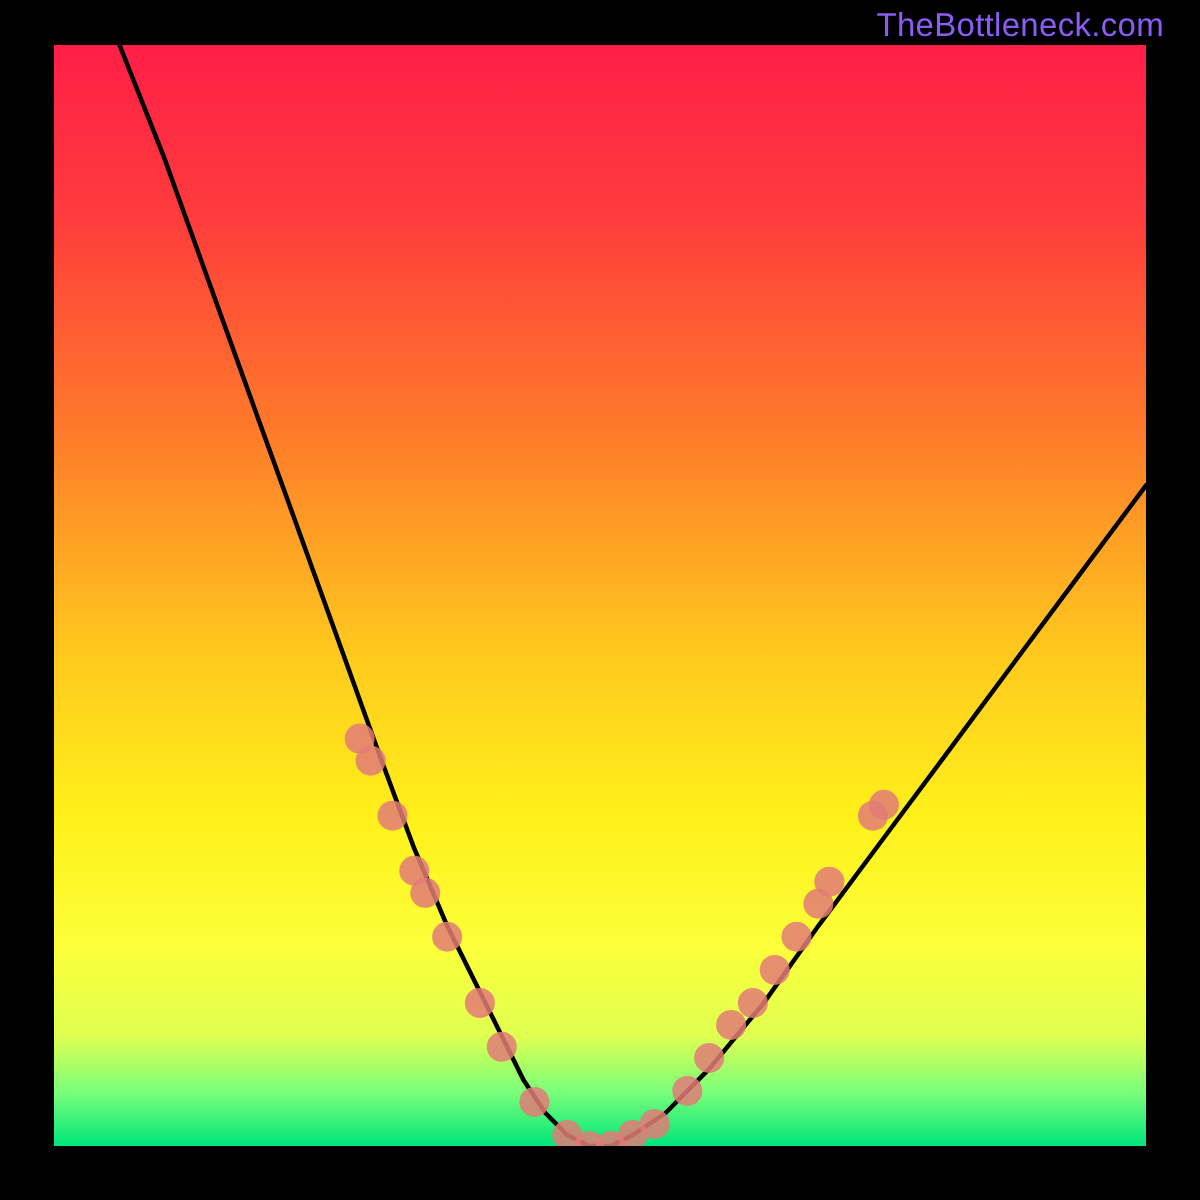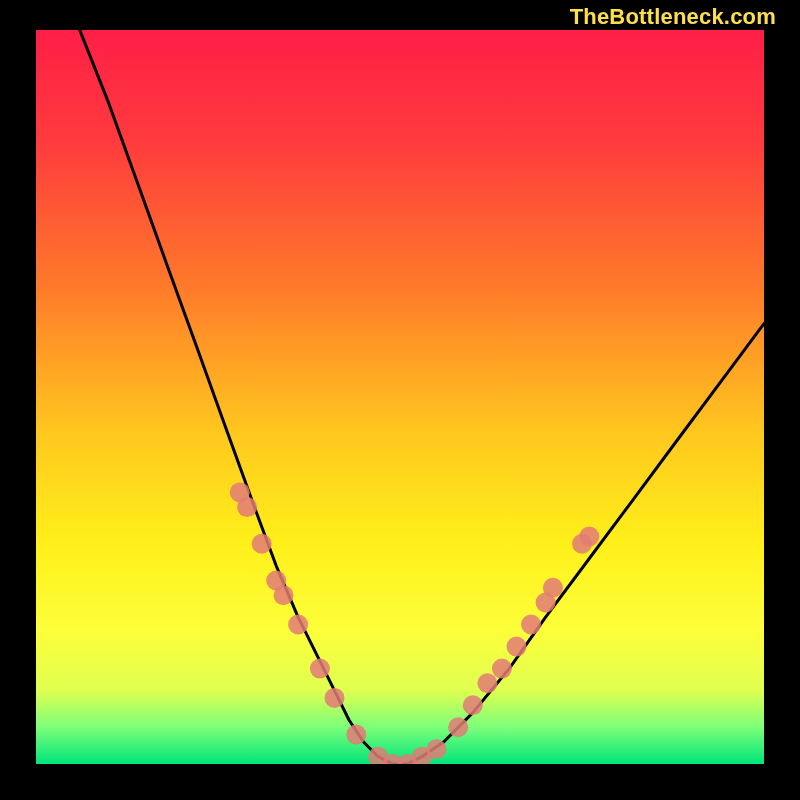--- a/index.html
+++ b/index.html
@@ -34,22 +34,22 @@
       #dfff50 90%,
       #7cff7a 95%,
       #00e57a 100%
     );
   }
   .watermark {
     position: absolute;
     top: 4px;
     right: 24px;
     font-size: 22px;
-    font-weight: 700;
-    color: #fde047;
+    font-weight: 400;
+    color: #8b5cf6;
     letter-spacing: 0.2px;
   }
   svg.curve {
     position: absolute;
     left: 0;
     top: 0;
     width: 100%;
     height: 100%;
   }
   .marker {

